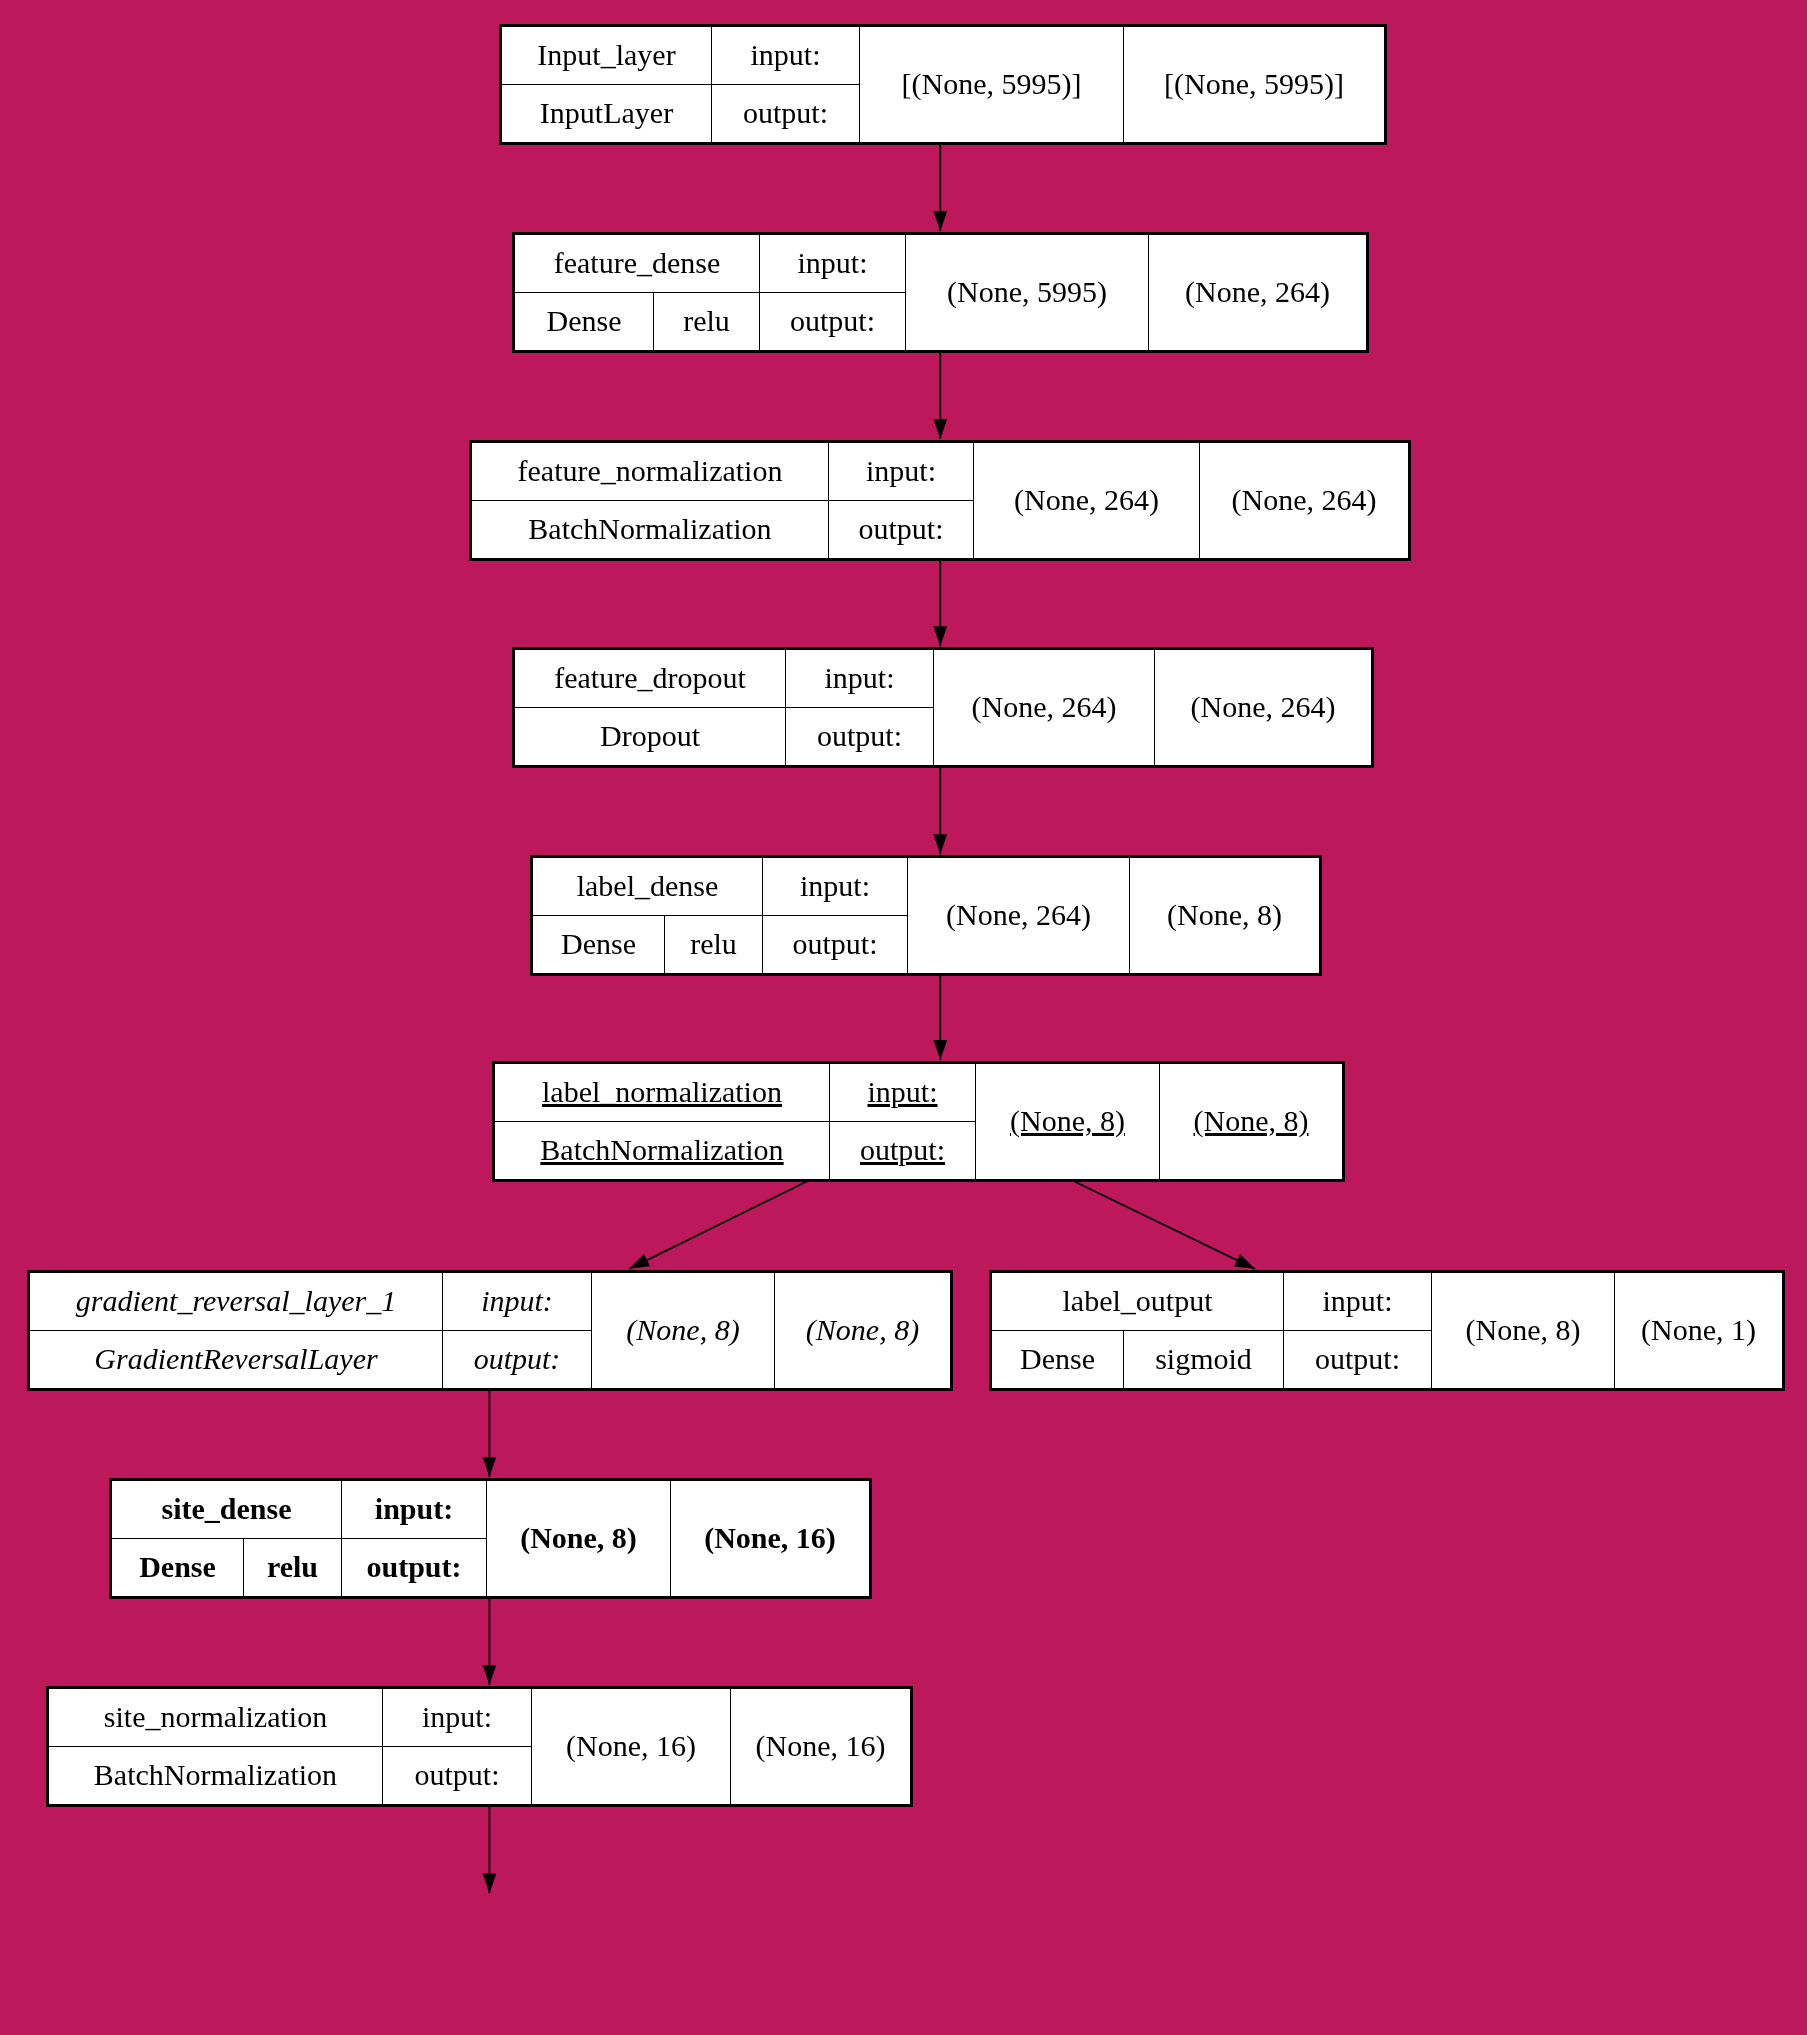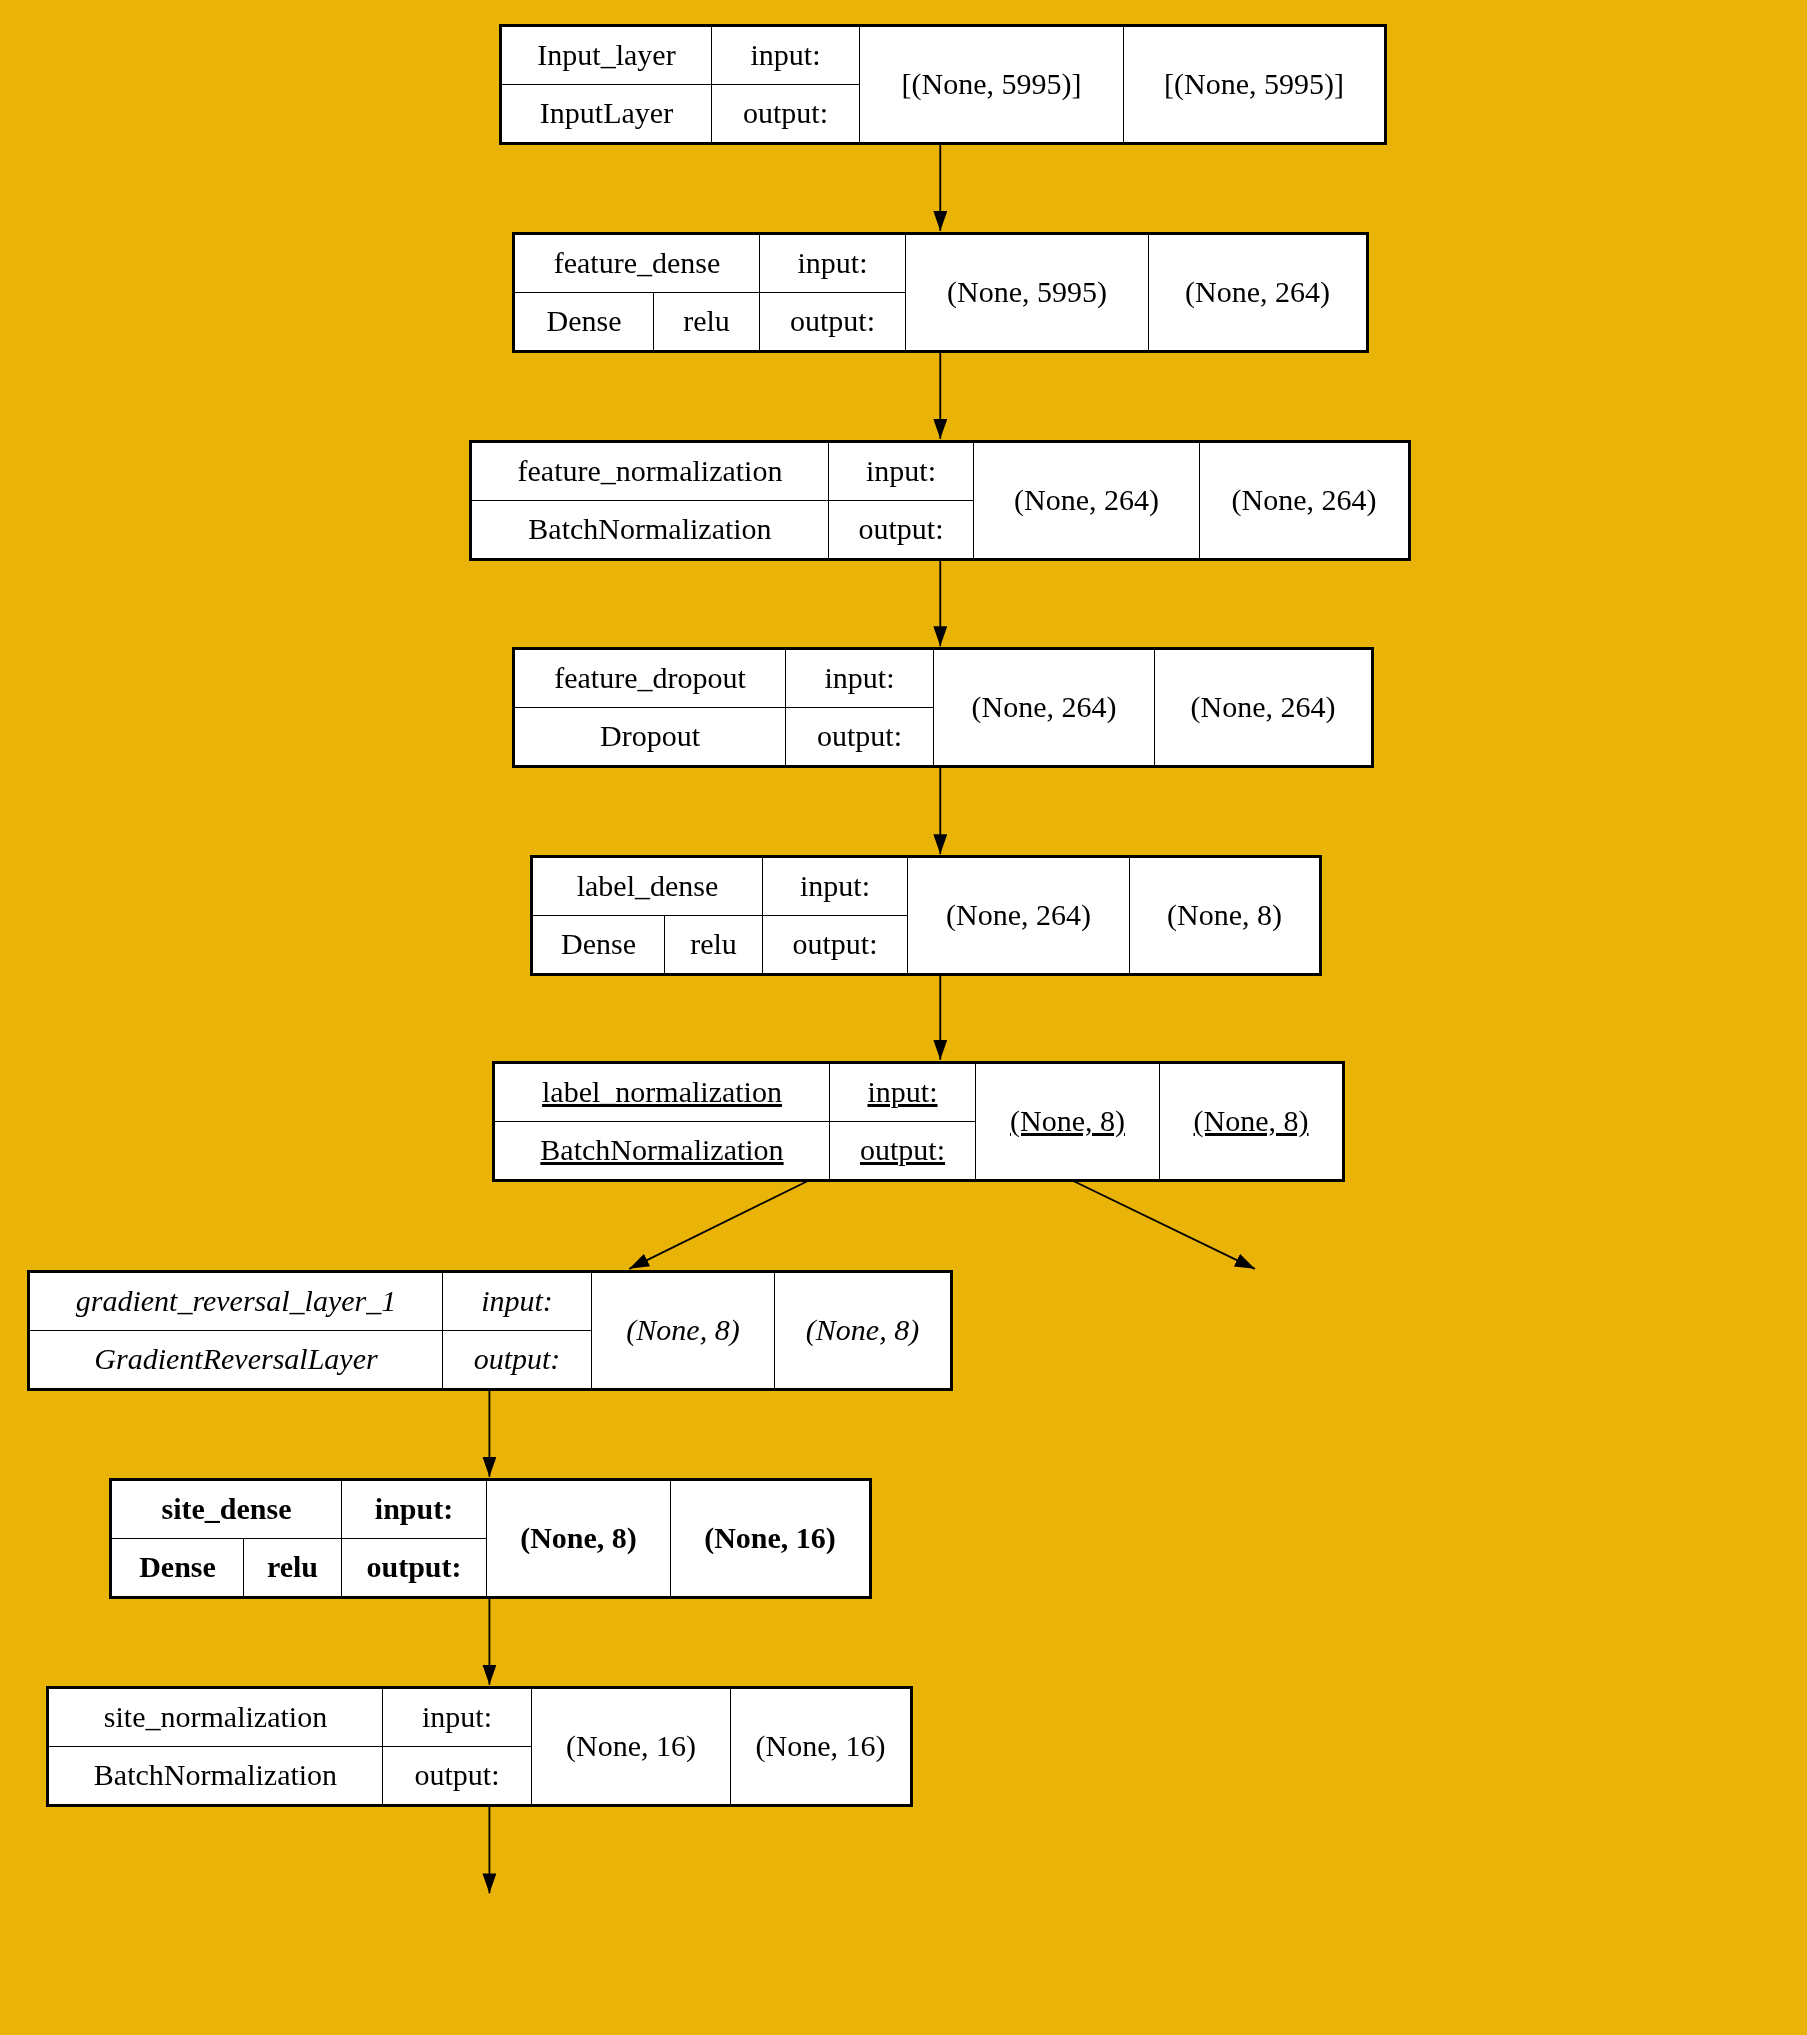--- a/index.html
+++ b/index.html
@@ -1,17 +1,17 @@
 <!DOCTYPE html>
 <html style="font-size:9.6px"><head>
 <meta charset="utf-8">
 <style>
   html,body{margin:0;padding:0;background:#ffffff;}
   body{width:1807px;height:2035px;font-family:"Liberation Serif","DejaVu Serif",serif;color:#000;}
-  .canvas{position:relative;width:1807px;height:2035px;background:#eab308;overflow:hidden;}
+  .canvas{position:relative;width:1807px;height:2035px;background:#be185d;overflow:hidden;}
   svg.edges{position:absolute;left:0;top:0;z-index:1;}
   table.node{
     position:absolute;z-index:2;border-collapse:collapse;background:#fff;
     table-layout:fixed;border:3px solid #000;
   }
   table.node td{
     border:1.8px solid #000;text-align:center;vertical-align:middle;
     font-size:30px;line-height:1.15;white-space:nowrap;padding:0 4.8px;
   }
   table.node tr{height:59px;}
@@ -197,20 +197,42 @@
       <td rowspan="2">(None, 8)</td>
       <td rowspan="2">(None, 8)</td>
     </tr>
     <tr>
       <td>GradientReversalLayer</td>
       <td>output:</td>
     </tr>
   </tbody>
     </table>
 
+  <table class="node n7">
+    <colgroup>
+        <col style="width:133px">
+        <col style="width:160px">
+        <col style="width:148px">
+        <col style="width:183px">
+        <col style="width:169px">
+      </colgroup>
+    <tbody>
+        <tr>
+      <td colspan="2">label_output</td>
+      <td>input:</td>
+      <td rowspan="2">(None, 8)</td>
+      <td rowspan="2">(None, 1)</td>
+    </tr>
+    <tr>
+      <td>Dense</td>
+      <td>sigmoid</td>
+      <td>output:</td>
+    </tr>
+  </tbody>
+    </table>
 
   <table class="node n8">
     <colgroup>
         <col style="width:133px">
         <col style="width:98px">
         <col style="width:145px">
         <col style="width:184px">
         <col style="width:200px">
       </colgroup>
     <tbody>

